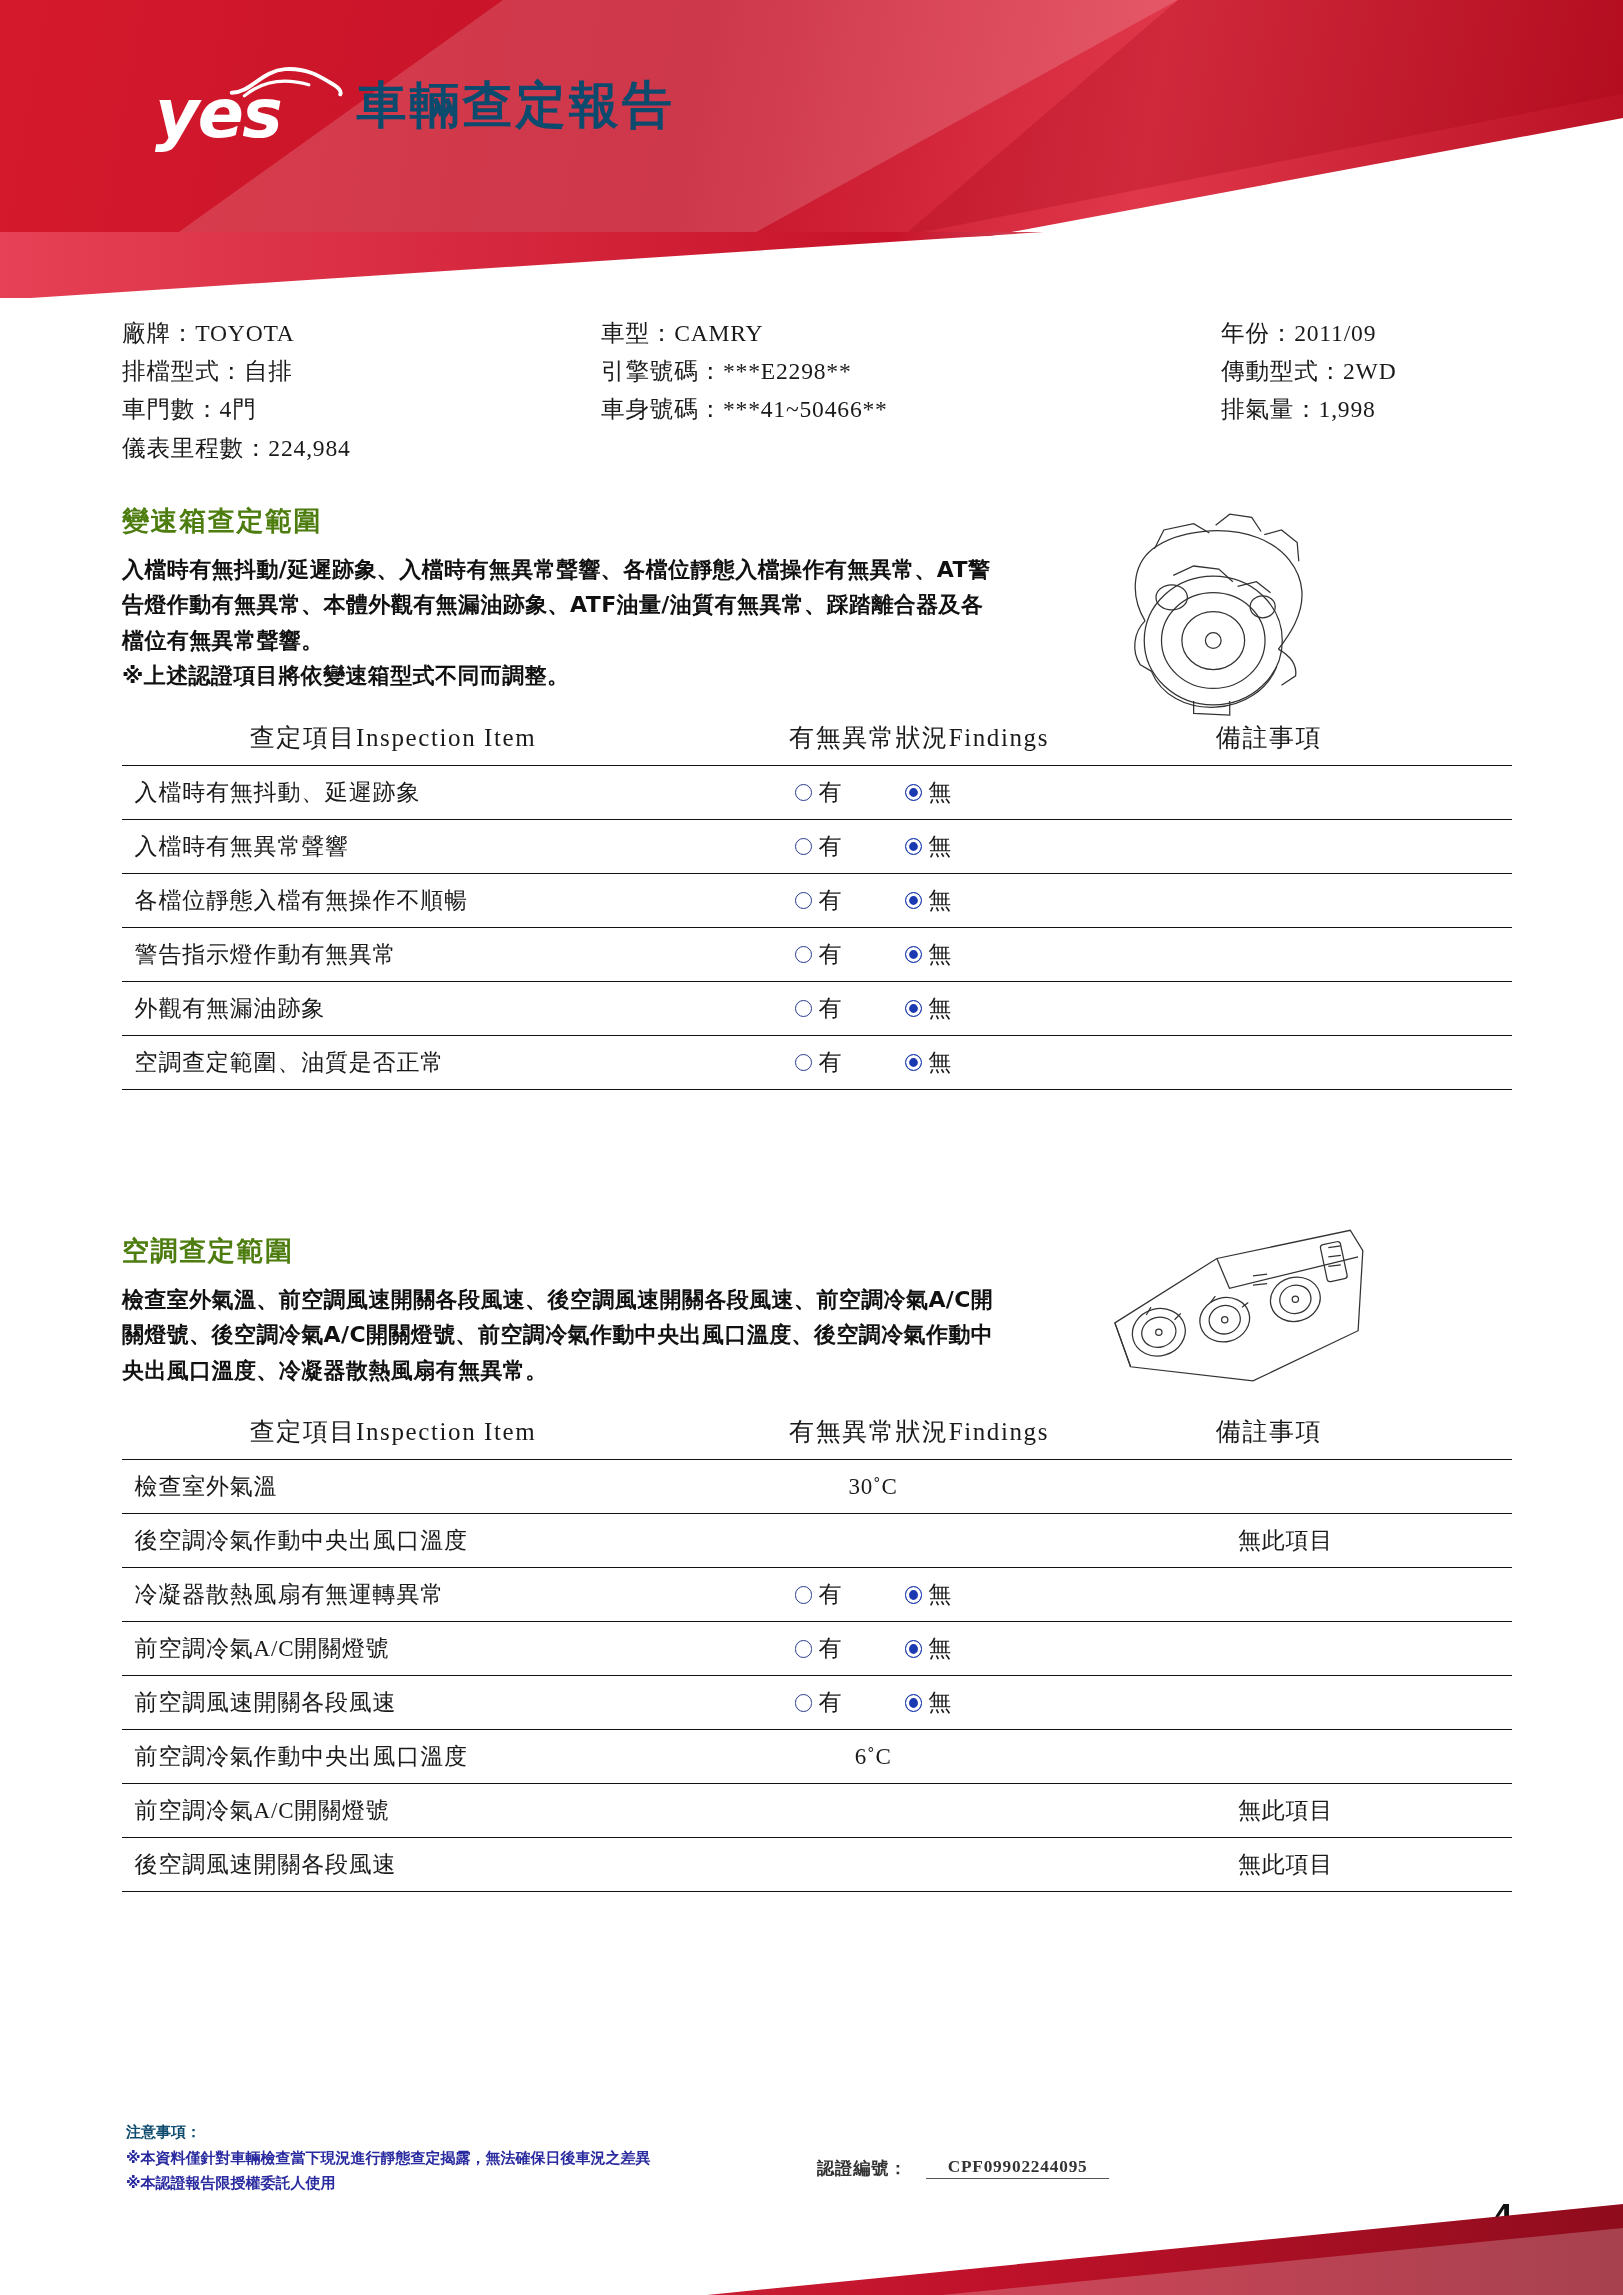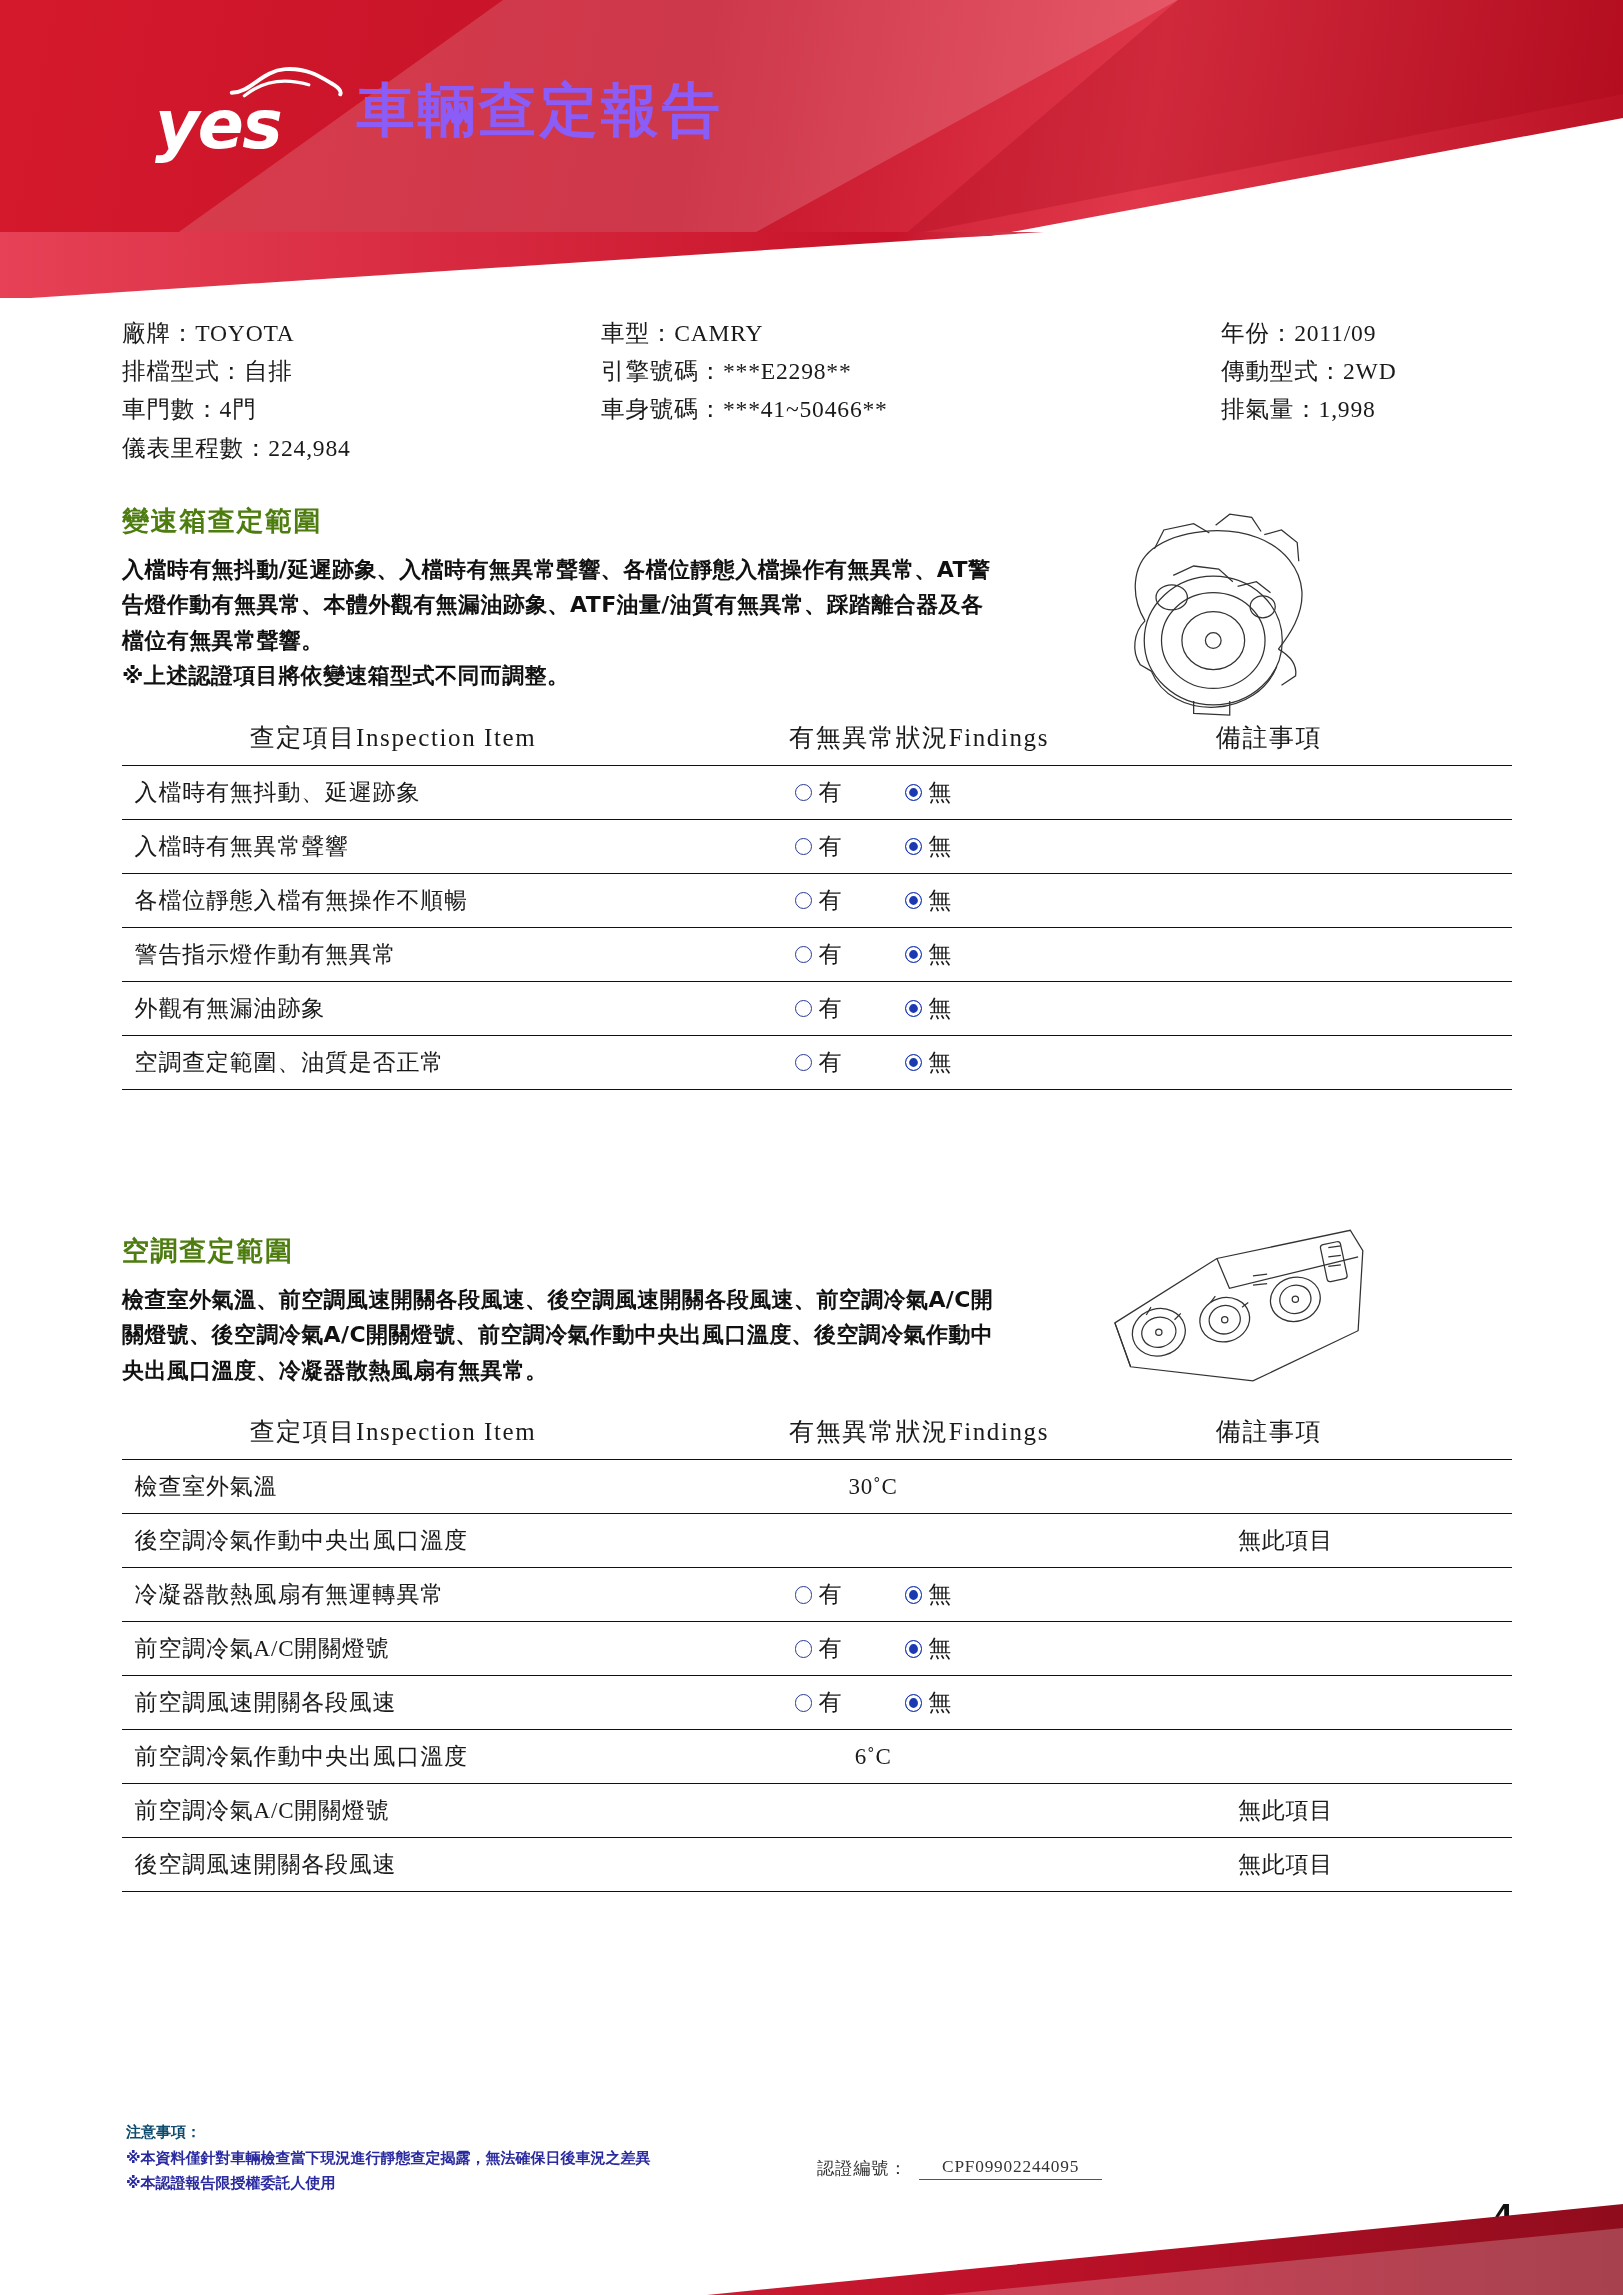--- a/index.html
+++ b/index.html
@@ -73,22 +73,22 @@
   .logo-car {
     position: absolute;
     left: 72px;
     top: -14px;
     width: 118px;
     height: 49px;
   }
   .hdr-title {
     font-family: Liberation Serif, serif;
     font-weight: bold;
-    font-size: 58px;
-    color: #8b5cf6;
+    font-size: 50px;
+    color: #0c4a6e;
     letter-spacing: 3.1px;
     margin-left: 58px;
     padding-bottom: 4.7px;
   }
 
   
   .vehicle-info {
     position: absolute;
     top: 314px;
     left: 122px;
@@ -195,22 +195,23 @@
   }
   .footer-notes .nt-title { color: #0c4a6e; }
   .cert {
     position: absolute;
     left: 817px;
     top: 2156px;
     font-size: 17.3px;
     color: #333;
     letter-spacing: 0.8px;
     display: flex;
-    align-items: flex-end;
-    gap: 12px;
+    align-items: center;
+    gap: 19px;
+    font-weight: bold;
   }
   .cert-num {
     border-bottom: 0.8px solid #555;
     min-width: 173px;
     text-align: center;
     padding: 0 4.7px 1.6px 4.7px;
     font-family: "Liberation Serif", serif;
   }
   .page-no {
     position: absolute;

